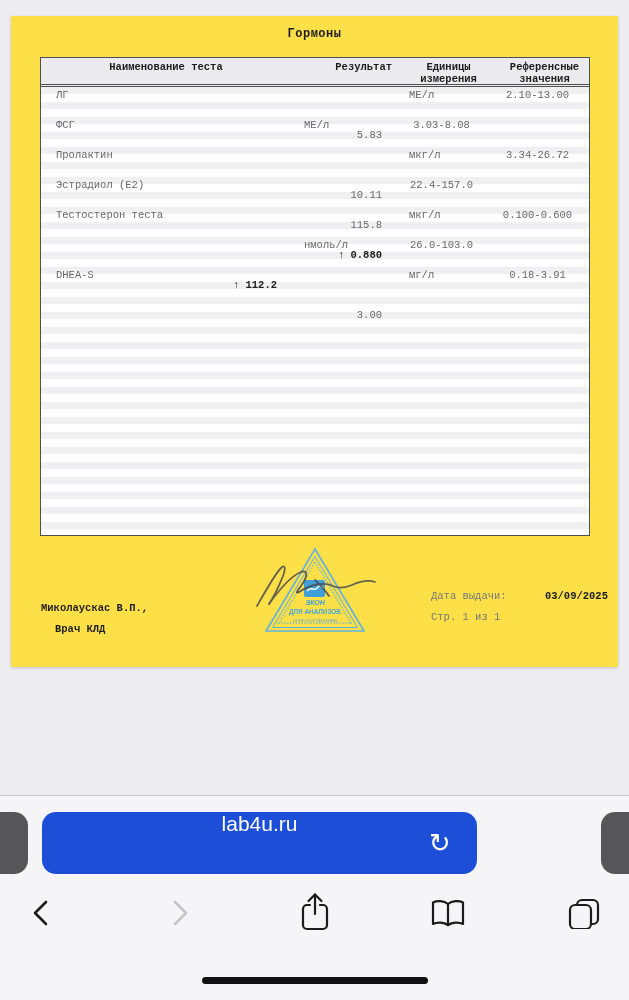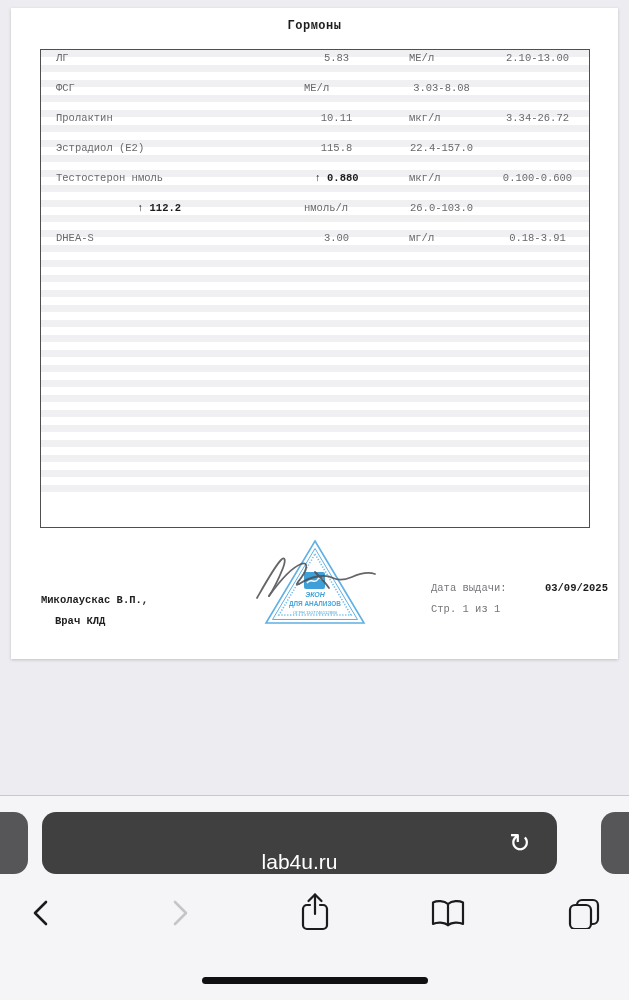--- a/index.html
+++ b/index.html
@@ -3,22 +3,22 @@
 <meta charset="utf-8">
 <style>
   * { margin:0; padding:0; box-sizing:border-box; }
   html,body { background:#ececf1; }
   .screen {
     position:relative; width:629px; height:1000px; overflow:hidden;
     background:#ececf1; font-family:"Liberation Mono","DejaVu Sans Mono",monospace;
   }
   
   .page {
-    position:absolute; left:11px; top:8px; width:607px; height:651px;
-    background:#ffffff; box-shadow:0 1px 3px rgba(0,0,0,.18);
+    position:absolute; left:11px; top:16px; width:607px; height:651px;
+    background:#fde047; box-shadow:0 1px 3px rgba(0,0,0,.18);
   }
   .doc-title {
     position:absolute; top:11px; left:0; width:100%;
     text-align:center; font-size:12px; font-weight:bold; color:#1d1d1f;
     letter-spacing:.5px;
   }
   .lab-table {
     position:absolute; left:29px; top:41px; width:550px; height:479px;
     border:1.5px solid #4f4f52; background:#fff;
   }
@@ -34,21 +34,21 @@
   .t-header .h-ref    { text-align:center; }
   .t-body {
     height:444px; overflow:hidden;
     background:repeating-linear-gradient(180deg,#f0f0f3 0px,#f0f0f3 7px,#ffffff 7px,#ffffff 15px);
   }
   .t-row {
     display:grid; grid-template-columns:250px 105px 105px 87px;
     height:30px; font-size:10.5px; color:#68686c; padding-top:2px; line-height:13px;
   }
   .c-name   { padding-left:15px; }
-  .c-result { text-align:center; padding-right:14px; white-space:pre; }
+  .c-result { text-align:right; padding-right:14px; white-space:pre;margin-top:40px; }
   .c-units  { padding-left:13px; }
   .c-ref    { text-align:center; padding-right:14px; }
   .t-row.high .c-result { color:#1c1c1e; font-weight:bold; }
   .t-row.high .c-result .flag { font-weight:normal; }
   
   .doctor {
     position:absolute; left:30px; top:570px; font-size:10.5px; font-weight:bold;
     color:#1f1f21; line-height:21px;margin-top:12px;
   }
   .doctor .line2 { padding-left:14px; }
@@ -61,23 +61,23 @@
   .signature { position:absolute; left:244px; top:542px; }
   
   .chrome-divider { position:absolute; left:0; top:795px; width:629px; height:1px; background:#c8c8ca; }
   .chrome { position:absolute; left:0; top:796px; width:629px; height:204px; background:#f5f5f7; }
   .tab-frag {
     position:absolute; top:16px; width:42px; height:62px; background:#565658;
   }
   .tab-frag.left  { left:-14px; border-radius:14px; }
   .tab-frag.right { left:601px; border-radius:14px; }
   .url-bar {
-    position:absolute; left:42px; top:16px; width:515px; height:62px;
-    background:#404040; border-radius:14px;
-    display:flex; align-items:flex-end; justify-content:center;
+    position:absolute; left:42px; top:16px; width:435px; height:62px;
+    background:#1d4ed8; border-radius:14px;
+    display:flex; align-items:flex-start; justify-content:center;
   }
   .url-text {
     color:#ffffff; font-family:"Liberation Sans",sans-serif; font-size:21px;
   }
   .reload {
     position:absolute; right:20px; top:14px; width:34px; height:34px;
     color:#fff; font-family:"DejaVu Sans",sans-serif; font-size:26px; line-height:34px;
     text-align:center;
   }
   .toolbar-icon { position:absolute; }
@@ -88,20 +88,32 @@
 </style>
 </head>
 <body>
 
 <div class="screen">
 
   <div class="page">
     <div class="doc-title">Гормоны</div>
 
     <div class="lab-table">
+      <div class="t-header">
+        <div class="h-name">Наименование теста</div>
+        <div class="h-result">Результат</div>
+        <div class="h-units">
+          <div>Единицы</div>
+          <div>измерения</div>
+        </div>
+        <div class="h-ref">
+          <div>Референсные</div>
+          <div>значения</div>
+        </div>
+      </div>
       <div class="t-body" id="table-body">
       <div class="t-row">
         <div class="c-name">ЛГ</div>
         <div class="c-result"><span class="flag"></span><span class="val">5.83</span></div>
         <div class="c-units">МЕ/л</div>
         <div class="c-ref">2.10-13.00</div>
       </div>
 
       <div class="t-row">
         <div class="c-name">ФСГ</div>
@@ -116,21 +128,21 @@
         <div class="c-ref">3.34-26.72</div>
       </div>
 
       <div class="t-row">
         <div class="c-name">Эстрадиол (E2)</div>
         <div class="c-result"><span class="flag"></span><span class="val">115.8</span></div>
         <div class="c-ref">22.4-157.0</div>
       </div>
 
       <div class="t-row high">
-        <div class="c-name">Тестостерон нмоль</div>
+        <div class="c-name">Тестостерон теста</div>
         <div class="c-result"><span class="flag">↑ </span><span class="val">0.880</span></div>
         <div class="c-units">мкг/л</div>
         <div class="c-ref">0.100-0.600</div>
       </div>
 
       <div class="t-row high">
         <div class="c-result"><span class="flag">↑ </span><span class="val">112.2</span></div>
         <div class="c-units">нмоль/л</div>
         <div class="c-ref">26.0-103.0</div>
       </div>

